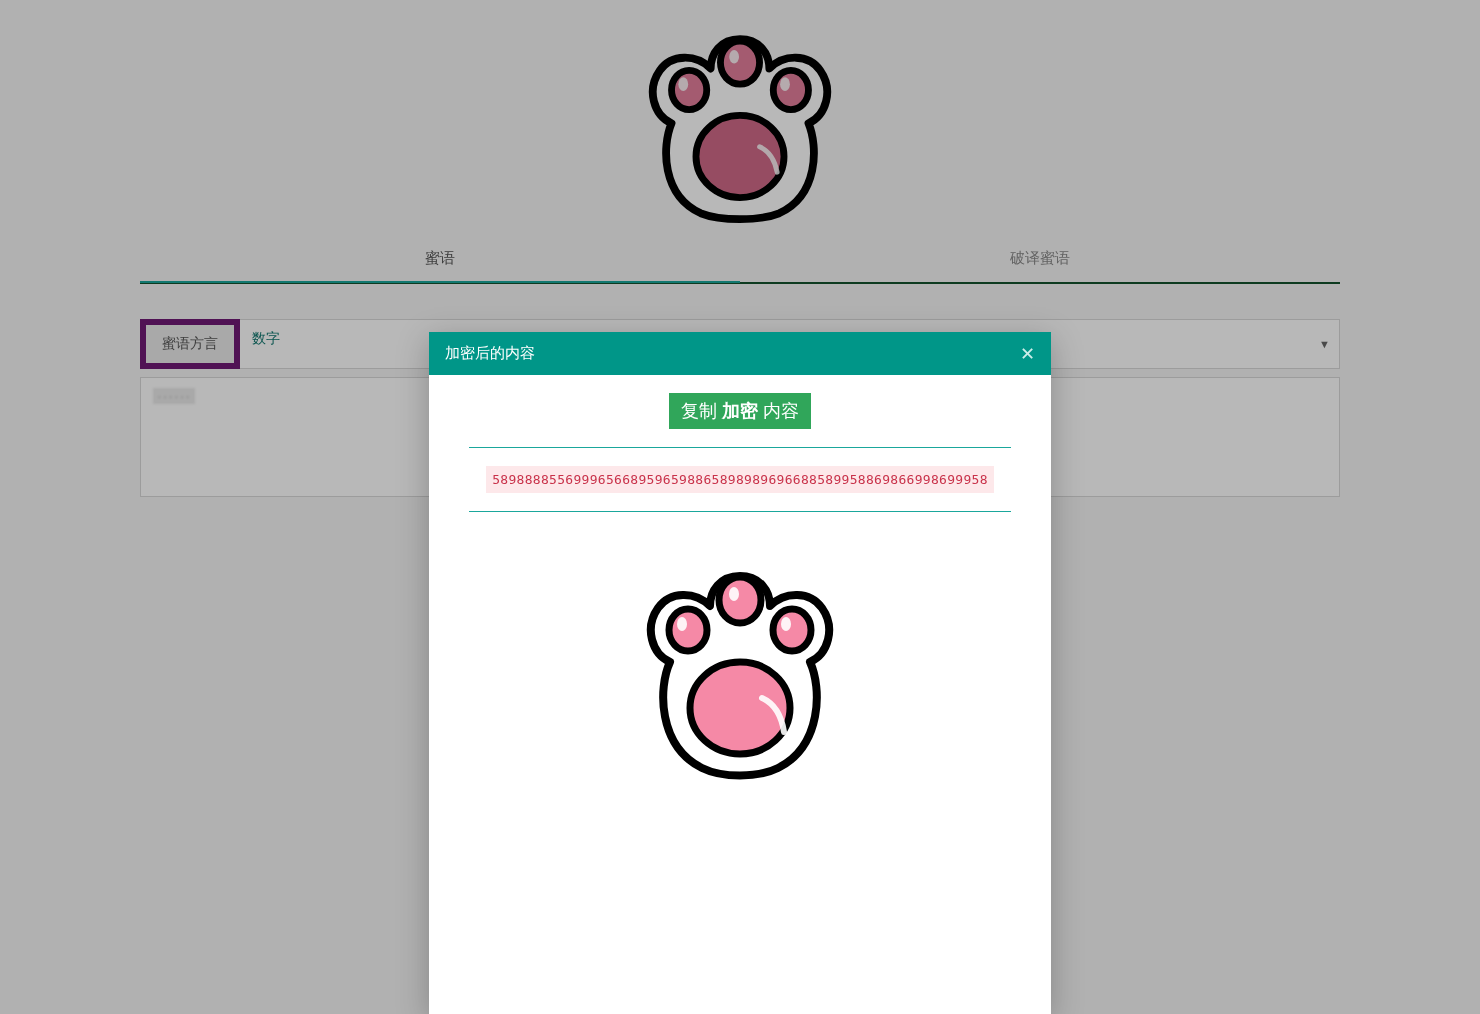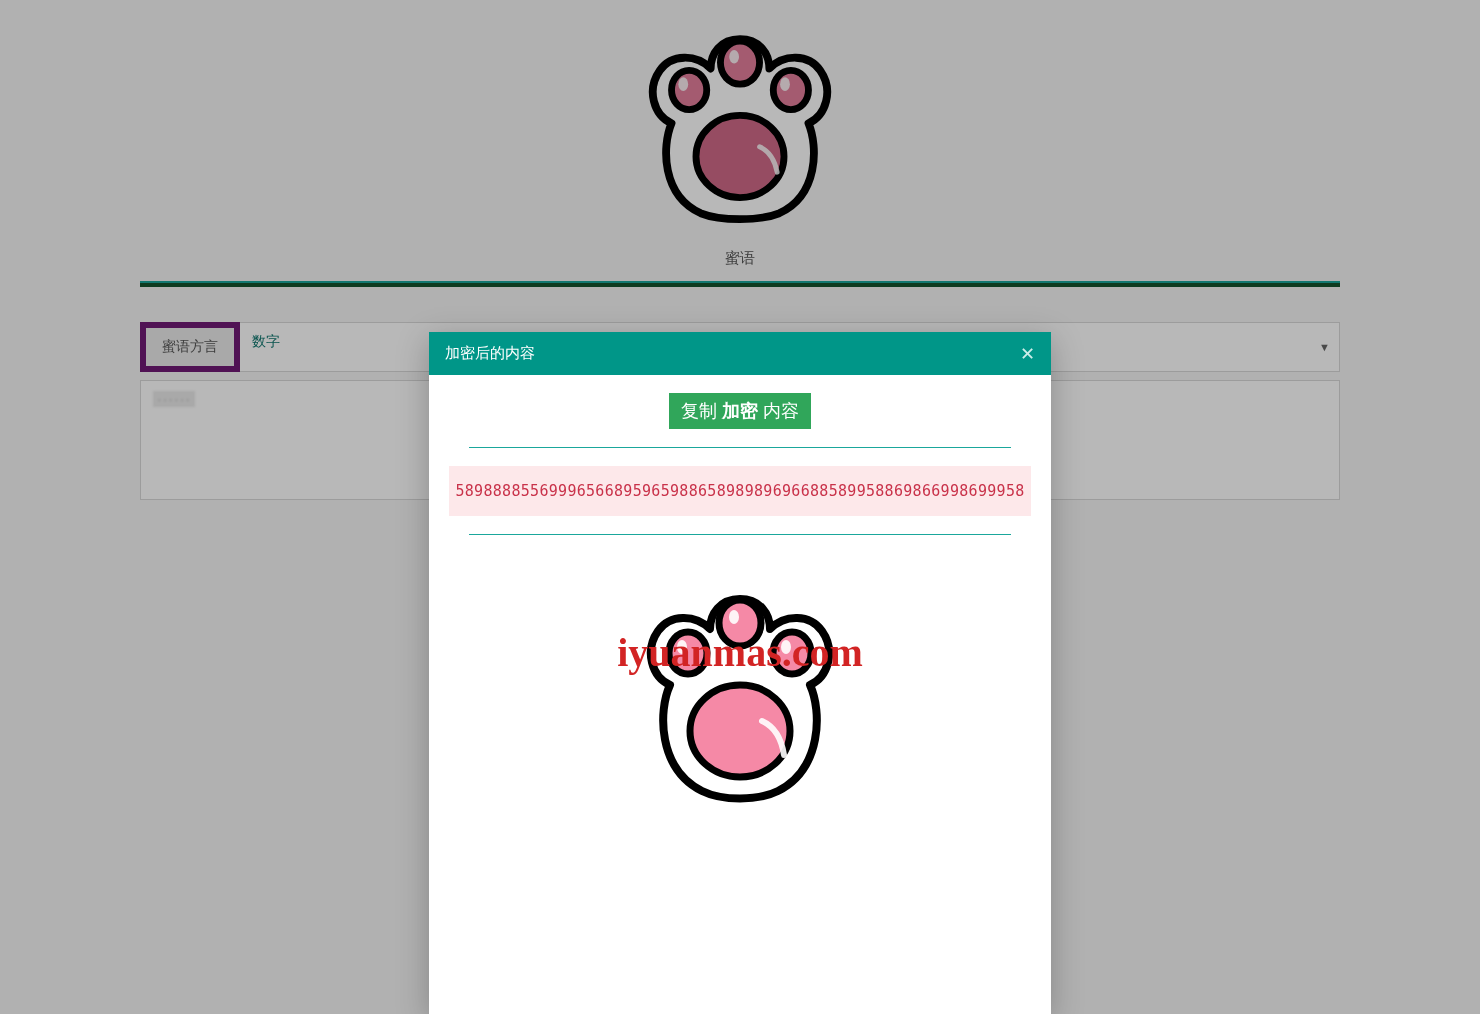--- a/index.html
+++ b/index.html
@@ -17,21 +17,21 @@
   }
   .header-logo {
     width: 100%;
     display: flex;
     justify-content: center;
     padding-top: 0;
   }
   .tabs {
     display: flex;
     margin: 10px 140px 0 140px;
-    border-bottom: 5px solid #14532d;
+    border-bottom: 2px solid #14532d;
   }
   .tab {
     flex: 1;
     text-align: center;
     padding: 14px 0;
     color: #888;
     font-size: 15px;
     cursor: pointer;
     position: relative;
   }
@@ -152,22 +152,22 @@
   .hr {
     border: none;
     border-top: 1px solid #1aa79c;
     margin: 18px 20px;
   }
   .cipher {
     display: inline-block;
     background: #fde8ea;
     color: #c9324a;
     font-family: Consolas, monospace;
-    font-size: 15px;
-    padding: 16px 6px;
+    font-size: 13px;
+    padding: 6px 6px;
     letter-spacing: 0.3px;
     word-break: break-all;
   }
   .modal-logo {
     margin-top: 24px;
     display: flex;
     justify-content: center;
     position: relative;
   }
   .watermark {
@@ -214,20 +214,21 @@
 
       <ellipse cx="72" cy="86" rx="5" ry="7" fill="#fff" opacity="0.85"></ellipse>
       <ellipse cx="124" cy="58" rx="5" ry="7" fill="#fff" opacity="0.85"></ellipse>
       <ellipse cx="176" cy="86" rx="5" ry="7" fill="#fff" opacity="0.85"></ellipse>
       <path d="M150 150 q14 6 18 26" stroke="#fff" stroke-width="5" fill="none" opacity="0.85" stroke-linecap="round"></path>
     </svg>
   </div>
 
   <div class="tabs">
     <div class="tab active">蜜语</div>
+    <div class="tab">破译蜜语</div>
   </div>
 
   <div class="form-row">
     <div class="form-label">蜜语方言</div>
     <div class="select-wrap">
       <div class="form-select">数字</div>
       <span class="select-caret">▼</span>
     </div>
   </div>
 
@@ -265,19 +266,18 @@
                      C100 55 110 40 130 40 Z" fill="#ffffff" stroke="#000" stroke-width="8" stroke-linejoin="round"></path>
             <ellipse cx="78" cy="94" rx="19" ry="21" fill="#f589a6" stroke="#000" stroke-width="7"></ellipse>
             <ellipse cx="130" cy="64" rx="21" ry="23" fill="#f589a6" stroke="#000" stroke-width="7"></ellipse>
             <ellipse cx="182" cy="94" rx="19" ry="21" fill="#f589a6" stroke="#000" stroke-width="7"></ellipse>
             <ellipse cx="130" cy="172" rx="50" ry="46" fill="#f589a6" stroke="#000" stroke-width="7"></ellipse>
             <ellipse cx="72" cy="88" rx="5" ry="7" fill="#fff" opacity="0.9"></ellipse>
             <ellipse cx="124" cy="58" rx="5" ry="7" fill="#fff" opacity="0.9"></ellipse>
             <ellipse cx="176" cy="88" rx="5" ry="7" fill="#fff" opacity="0.9"></ellipse>
             <path d="M152 162 q18 8 22 34" stroke="#fff" stroke-width="6" fill="none" opacity="0.9" stroke-linecap="round"></path>
           </svg>
-          <div class="watermark">iyuanmas.com</div>
         </div>
       </div>
     </div>
   </div>
 
 </div>
 
 </body></html>

